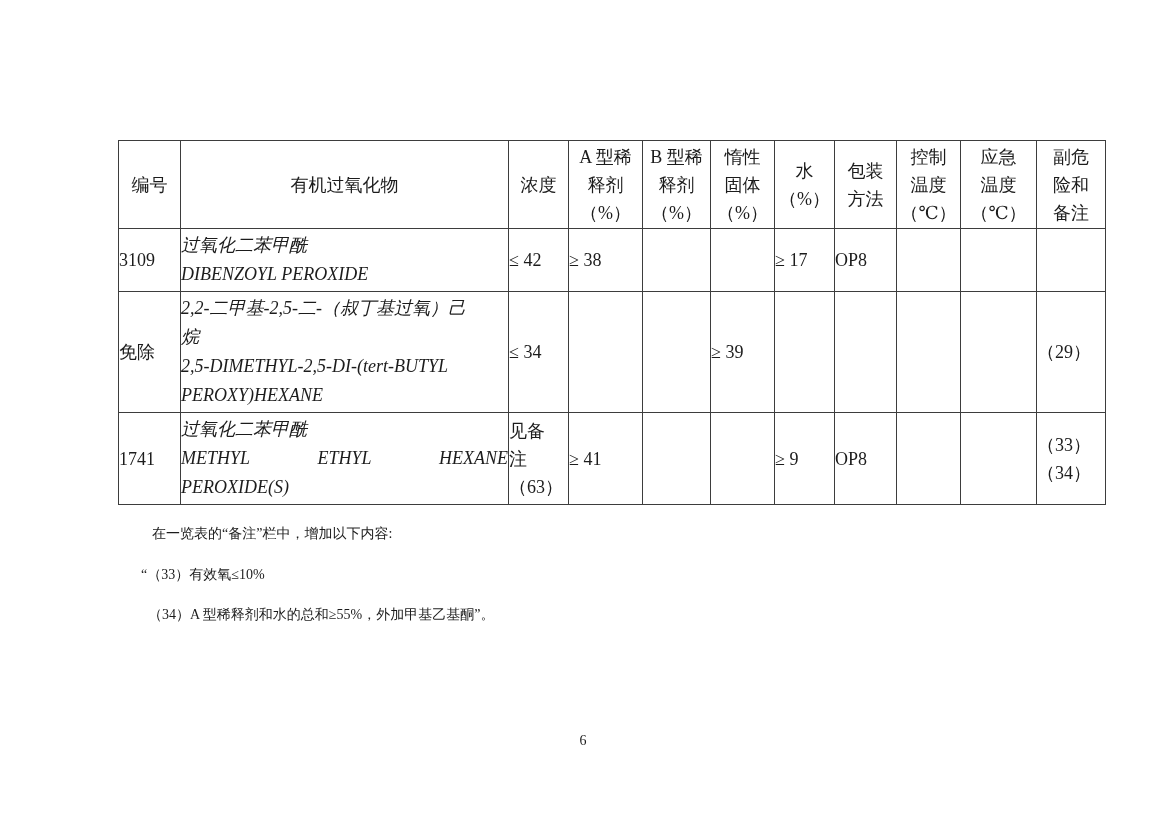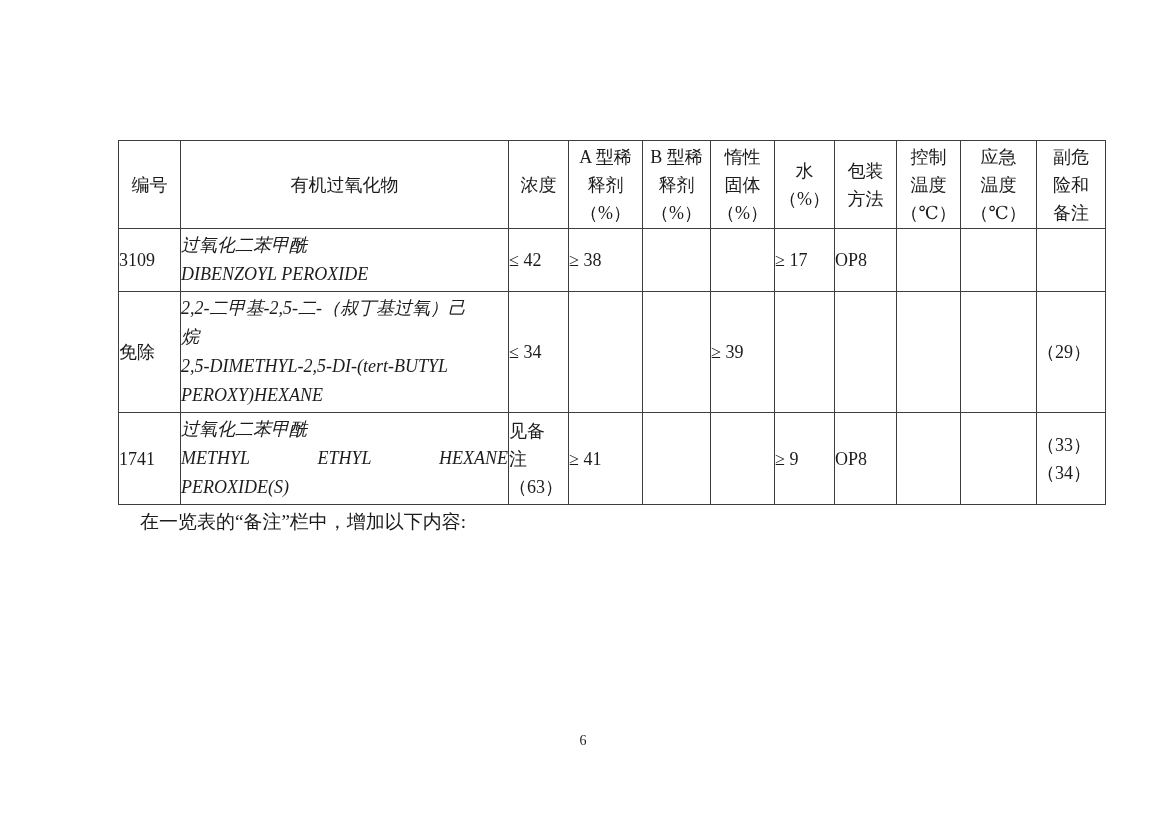--- a/index.html
+++ b/index.html
@@ -61,24 +61,24 @@
     white-space: normal;
     text-align: justify;
     text-align-last: justify;
   }
   tr.rh-head { height: 88px; }
   tr.rh-1 { height: 63px; }
   tr.rh-2 { height: 115px; }
   tr.rh-3 { height: 90px; }
   .note-line {
     position: absolute;
-    font-size: 19px;
+    font-size: 14px;
     line-height: 24px;
     white-space: nowrap;
-    margin: 0;
+    margin: 12px;
     text-align: right;
   }
   #note-intro { left: 140px; top: 510px; }
   #note-1 { left: 129px; top: 551px; }
   #note-2 { left: 136px; top: 591px; }
   .page-number {
     position: absolute;
     left: 553px;
     top: 733px;
     width: 60px;
@@ -186,16 +186,18 @@
         <td class="c-center">OP8</td>
         <td class="c-center"></td>
         <td class="c-center"></td>
         <td class="c-center">（33）
 （34）</td>
       </tr>
     </tbody>
   </table>
 
   <p class="note-line" id="note-intro">在一览表的“备注”栏中，增加以下内容:</p>
+  <p class="note-line" id="note-1">“（33）有效氧≤10%</p>
+  <p class="note-line" id="note-2">（34）A 型稀释剂和水的总和≥55%，外加甲基乙基酮”。</p>
 
   <div class="page-number">6</div>
 
 </div>
 
 </body></html>

